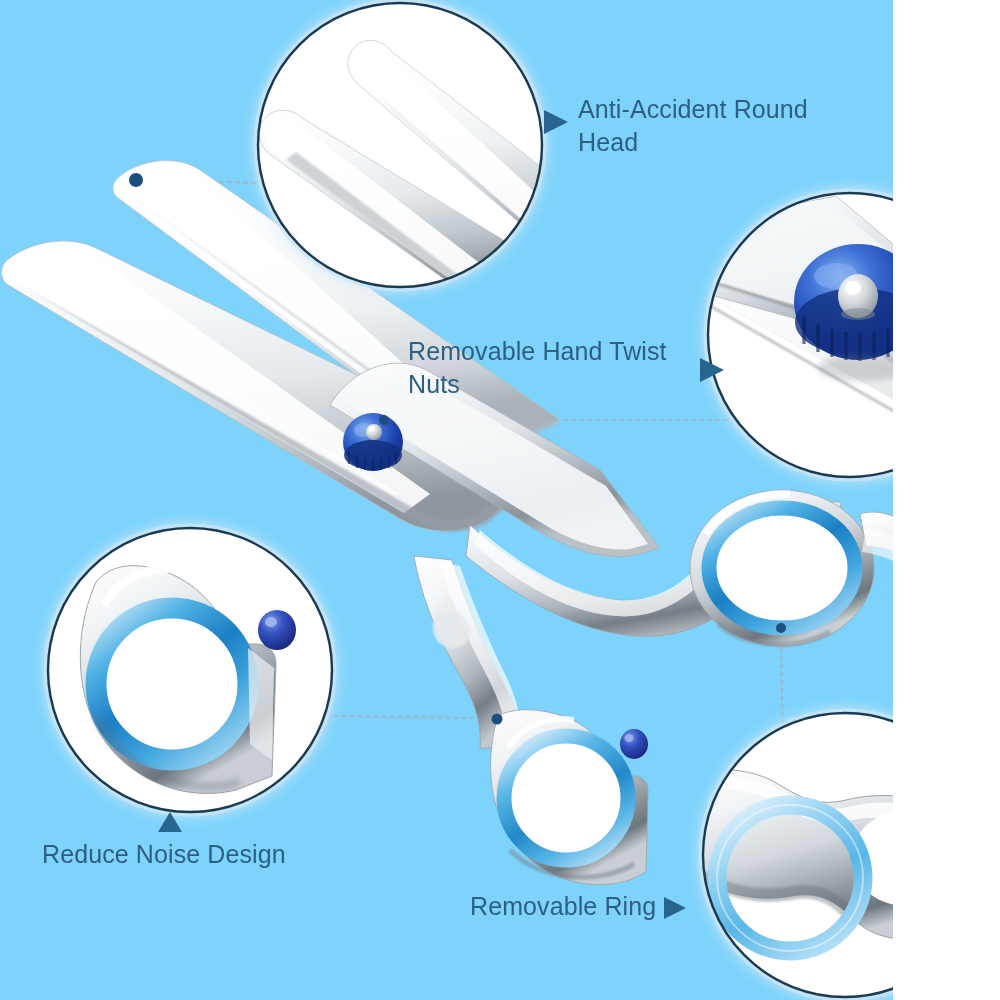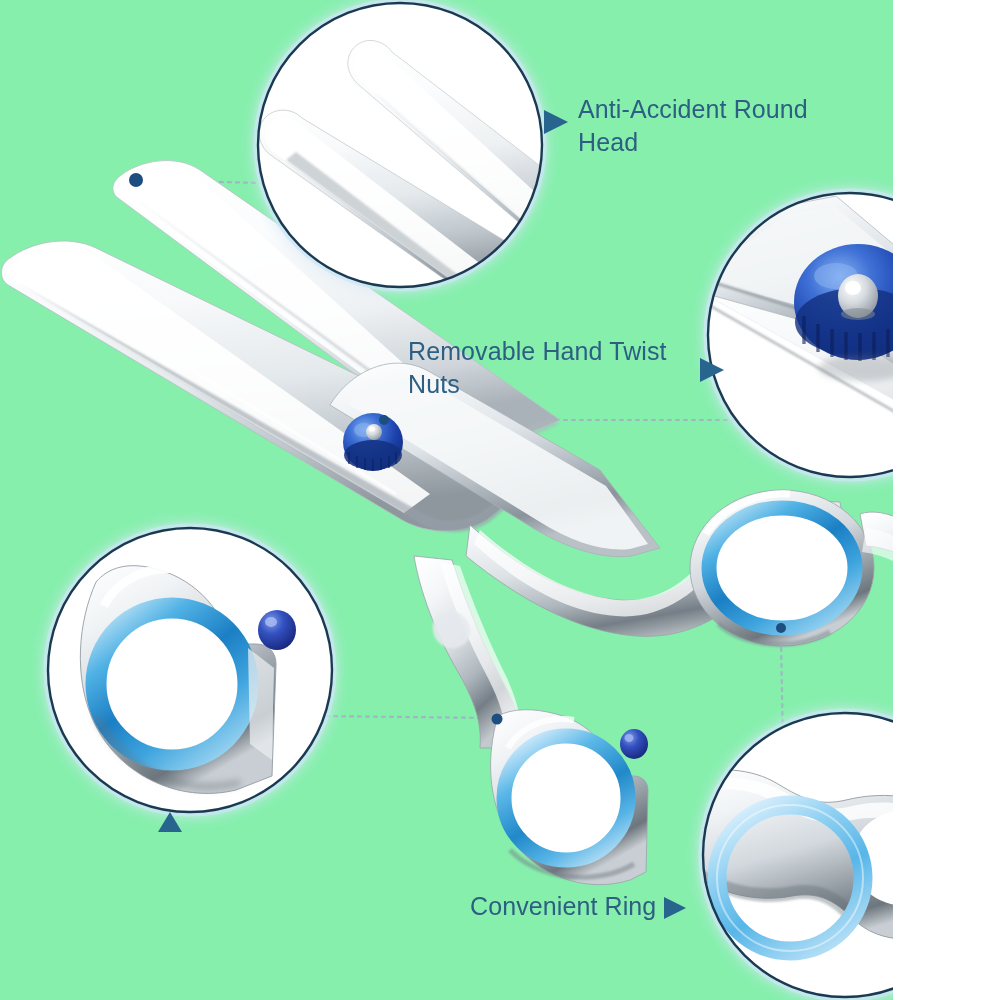--- a/index.html
+++ b/index.html
@@ -4,21 +4,21 @@
 <style>
   html, body {
     margin: 0;
     padding: 0;
     background: #ffffff;
   }
   #infographic {
     position: relative;
     width: 893px;
     height: 1000px;
-    background: #86efac;
+    background: #7dd3fc;
     font-family: "Liberation Sans", sans-serif;
     overflow: hidden;
   }
   #artboard {
     position: absolute;
     inset: 0;
     width: 1000px;
     height: 1000px;
   }
   .label {
@@ -409,16 +409,17 @@
       <polygon points="664,897 686,908 664,919" fill="#27658f"></polygon>
     </g>
   </svg>
 
   <div class="label" id="label-round-head">Anti-Accident Round
 Head</div>
 
   <div class="label" id="label-twist-nuts">Removable Hand Twist
 Nuts</div>
 
-
-  <div class="label" id="label-removable-ring">Convenient Ring</div>
+  <div class="label" id="label-reduce-noise">Reduce Noise Design</div>
+
+  <div class="label" id="label-removable-ring">Removable Ring</div>
 
 </div>
 
 </body></html>

